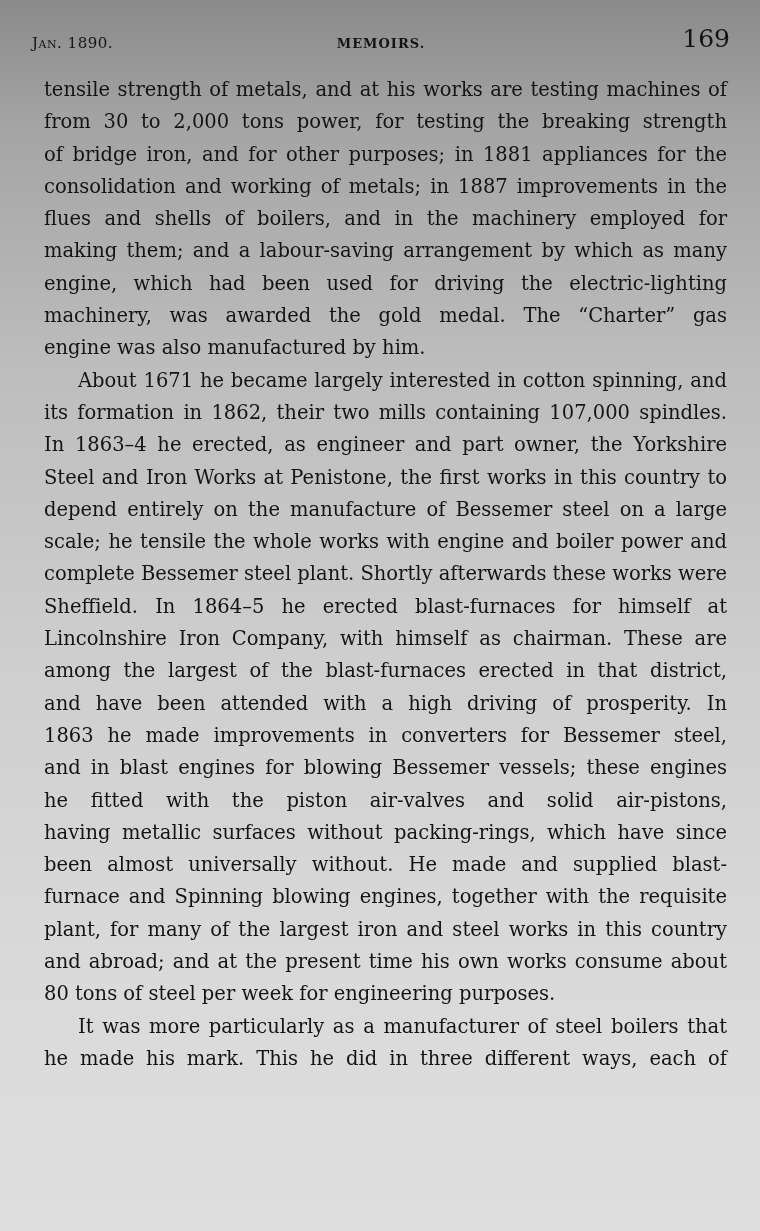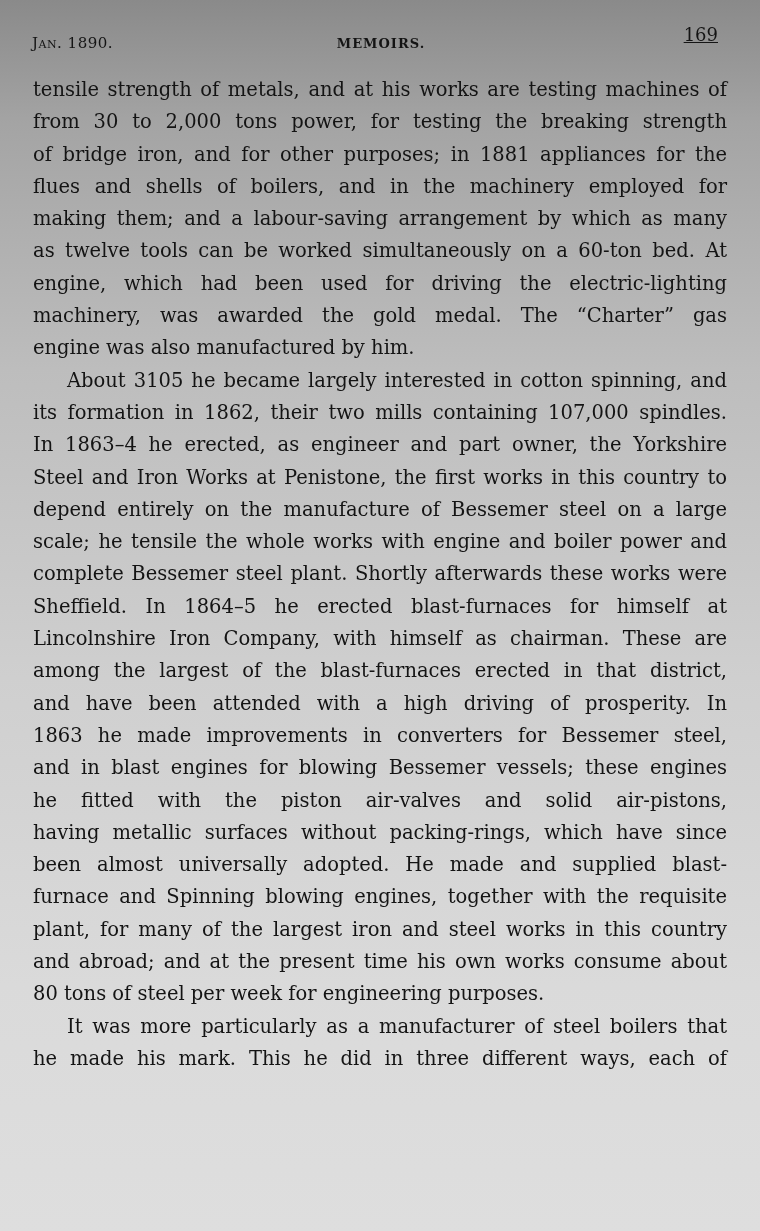--- a/index.html
+++ b/index.html
@@ -18,72 +18,72 @@
   }
   .hdr-left {
     position: absolute; left: 0; top: 10px;
     font-size: 15px; letter-spacing: 0.5px; font-variant: small-caps;
   }
   .hdr-center {
     position: absolute; left: 0; right: 0; top: 12px; text-align: center;
     font-size: 13px; letter-spacing: 1px; font-weight: bold;
   }
   .hdr-right {
-    position: absolute; right: 12px; top: 0;
-    font-size: 18px;
-    text-decoration: underline;
+    position: absolute; right: 0; top: 0;
+    font-size: 25px;
   }
   .body-text {
     position: absolute; left: 33px; width: 694px; top: 74px;
   }
   .line {
     height: 32.3px; line-height: 32.3px;
     font-size: 19.5px;
     white-space: nowrap;
     text-align: justify;
     text-align-last: justify;
+    margin-left: 11px;
   }
   .line.last { text-align-last: left; }
   .line.indent { padding-left: 34px; }
 </style>
 </head>
 <body>
 
 <div class="page">
   <div class="header">
     <span class="hdr-left">Jan. 1890.</span>
     <span class="hdr-center">MEMOIRS.</span>
     <span class="hdr-right">169</span>
   </div>
   <div class="body-text" id="body-text">
       <div class="line">tensile strength of metals, and at his works are testing machines of</div>
       <div class="line">from 30 to 2,000 tons power, for testing the breaking strength</div>
       <div class="line">of bridge iron, and for other purposes; in 1881 appliances for the</div>
+      <div class="line">consolidation and working of metals; in 1887 improvements in the</div>
       <div class="line">flues and shells of boilers, and in the machinery employed for</div>
       <div class="line">making them; and a labour-saving arrangement by which as many</div>
-      <div class="line">as twelve tools can be worked simultaneously on a 60-ton bed. At</div>
       <div class="line">engine, which had been used for driving the electric-lighting</div>
       <div class="line">machinery, was awarded the gold medal. The “Charter” gas</div>
       <div class="line last">engine was also manufactured by him.</div>
-      <div class="line indent">About 3105 he became largely interested in cotton spinning, and</div>
+      <div class="line indent">About 1671 he became largely interested in cotton spinning, and</div>
       <div class="line">its formation in 1862, their two mills containing 107,000 spindles.</div>
       <div class="line">In 1863–4 he erected, as engineer and part owner, the Yorkshire</div>
       <div class="line">Steel and Iron Works at Penistone, the first works in this country to</div>
       <div class="line">depend entirely on the manufacture of Bessemer steel on a large</div>
       <div class="line">scale; he tensile the whole works with engine and boiler power and</div>
       <div class="line">complete Bessemer steel plant. Shortly afterwards these works were</div>
       <div class="line">Sheffield. In 1864–5 he erected blast-furnaces for himself at</div>
       <div class="line">Lincolnshire Iron Company, with himself as chairman. These are</div>
       <div class="line">among the largest of the blast-furnaces erected in that district,</div>
       <div class="line">and have been attended with a high driving of prosperity. In</div>
       <div class="line">1863 he made improvements in converters for Bessemer steel,</div>
       <div class="line">and in blast engines for blowing Bessemer vessels; these engines</div>
       <div class="line">he fitted with the piston air-valves and solid air-pistons,</div>
       <div class="line">having metallic surfaces without packing-rings, which have since</div>
-      <div class="line">been almost universally adopted. He made and supplied blast-</div>
+      <div class="line">been almost universally without. He made and supplied blast-</div>
       <div class="line">furnace and Spinning blowing engines, together with the requisite</div>
       <div class="line">plant, for many of the largest iron and steel works in this country</div>
       <div class="line">and abroad; and at the present time his own works consume about</div>
       <div class="line last">80 tons of steel per week for engineering purposes.</div>
       <div class="line indent">It was more particularly as a manufacturer of steel boilers that</div>
       <div class="line">he made his mark. This he did in three different ways, each of</div>
     </div>
 </div>
 
 </body></html>

